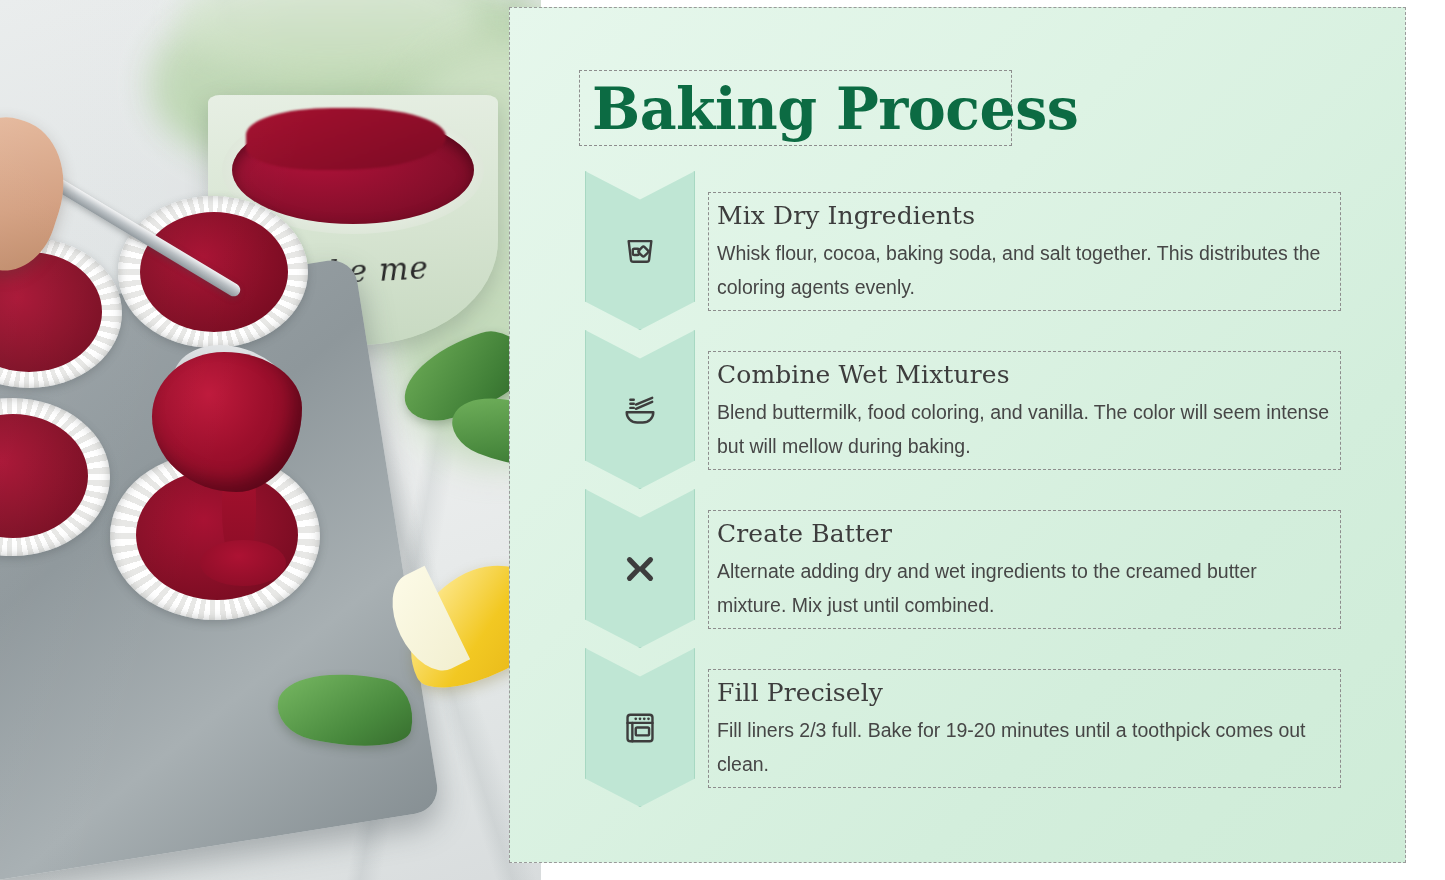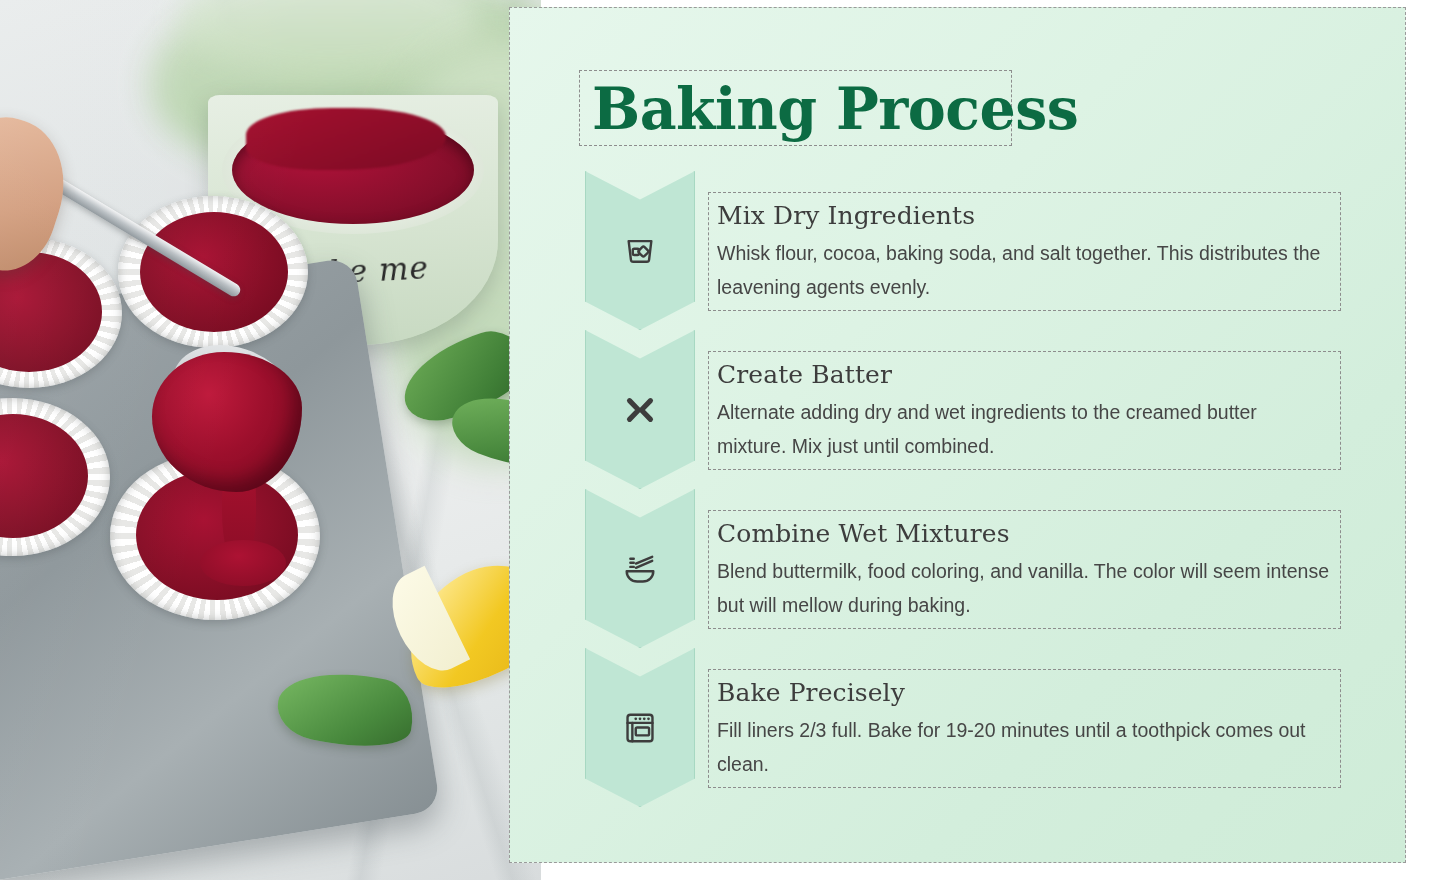--- a/index.html
+++ b/index.html
@@ -196,71 +196,71 @@
         <div class="chev"></div>
         <div class="chev-ic">
           <svg viewBox="0 0 24 24" fill="none" stroke="#3d3d3d" stroke-width="1.7" stroke-linecap="round" stroke-linejoin="round">
             <path d="M4 5h16l-1.6 13.2a1.6 1.6 0 0 1-1.6 1.4H7.2a1.6 1.6 0 0 1-1.6-1.4L4 5z"></path>
             <rect x="6.9" y="10.4" width="4.4" height="4.4" rx="1"></rect>
             <rect x="11.6" y="9.6" width="5.6" height="5.6" rx="1.2" transform="rotate(45 14.4 12.4)"></rect>
           </svg>
         </div>
         <div class="txtbox">
           <p class="st-title">Mix Dry Ingredients</p>
-          <p class="st-desc">Whisk flour, cocoa, baking soda, and salt together. This distributes the leavening agents evenly.</p>
-        </div>
-      </div>
-
-      <div class="step">
-        <div class="chev"></div>
-        <div class="chev-ic">
-          <svg viewBox="0 0 24 24" fill="none" stroke="#3d3d3d" stroke-width="3.6" stroke-linecap="round" stroke-linejoin="round">
-            <path d="M4.6 5.4 11 12l-6.4 6.6"></path>
-            <path d="M19.4 5.4 13 12l6.4 6.6"></path>
-          </svg>
-        </div>
-        <div class="txtbox">
-          <p class="st-title">Create Batter</p>
-          <p class="st-desc">Alternate adding dry and wet ingredients to the creamed butter mixture. Mix just until combined.</p>
+          <p class="st-desc">Whisk flour, cocoa, baking soda, and salt together. This distributes the coloring agents evenly.</p>
         </div>
       </div>
 
       <div class="step">
         <div class="chev"></div>
         <div class="chev-ic">
           <svg viewBox="0 0 24 24" fill="none" stroke="#3d3d3d" stroke-width="1.7" stroke-linecap="round" stroke-linejoin="round">
             <path d="M2.6 13.6h18.8c0 4.1-3.3 7.2-7.4 7.2h-4c-4.1 0-7.4-3.1-7.4-7.2z"></path>
             <path d="M9.1 11.2 20.6 6.2"></path>
             <path d="M9.1 8.2 20.6 3.4"></path>
             <path d="M5.2 10.5h2.4"></path>
             <path d="M5.2 7.6h2.4"></path>
             <path d="M5.2 4.8h2.4"></path>
           </svg>
         </div>
         <div class="txtbox">
           <p class="st-title">Combine Wet Mixtures</p>
           <p class="st-desc">Blend buttermilk, food coloring, and vanilla. The color will seem intense but will mellow during baking.</p>
+        </div>
+      </div>
+
+      <div class="step">
+        <div class="chev"></div>
+        <div class="chev-ic">
+          <svg viewBox="0 0 24 24" fill="none" stroke="#3d3d3d" stroke-width="3.6" stroke-linecap="round" stroke-linejoin="round">
+            <path d="M4.6 5.4 11 12l-6.4 6.6"></path>
+            <path d="M19.4 5.4 13 12l6.4 6.6"></path>
+          </svg>
+        </div>
+        <div class="txtbox">
+          <p class="st-title">Create Batter</p>
+          <p class="st-desc">Alternate adding dry and wet ingredients to the creamed butter mixture. Mix just until combined.</p>
         </div>
       </div>
 
       <div class="step">
         <div class="chev"></div>
         <div class="chev-ic">
           <svg viewBox="0 0 24 24" fill="none" stroke="#3d3d3d" stroke-width="1.7" stroke-linecap="round" stroke-linejoin="round">
             <rect x="3.2" y="2.6" width="17.6" height="18.8" rx="2"></rect>
             <path d="M3.2 8.4h17.6"></path>
             <path d="M6.6 8.4v13"></path>
             <rect x="9" y="11.6" width="9.4" height="5.6" rx="1"></rect>
             <circle cx="9" cy="5.5" r=".95" fill="#3d3d3d" stroke="none"></circle>
             <circle cx="12" cy="5.5" r=".95" fill="#3d3d3d" stroke="none"></circle>
             <circle cx="15" cy="5.5" r=".95" fill="#3d3d3d" stroke="none"></circle>
             <circle cx="18" cy="5.5" r=".95" fill="#3d3d3d" stroke="none"></circle>
           </svg>
         </div>
         <div class="txtbox">
-          <p class="st-title">Bake Precisely</p>
+          <p class="st-title">Fill Precisely</p>
           <p class="st-desc">Fill liners 2/3 full. Bake for 19-20 minutes until a toothpick comes out clean.</p>
         </div>
       </div>
 
     </div>
   </div>
 </div>
 
 </body></html>

